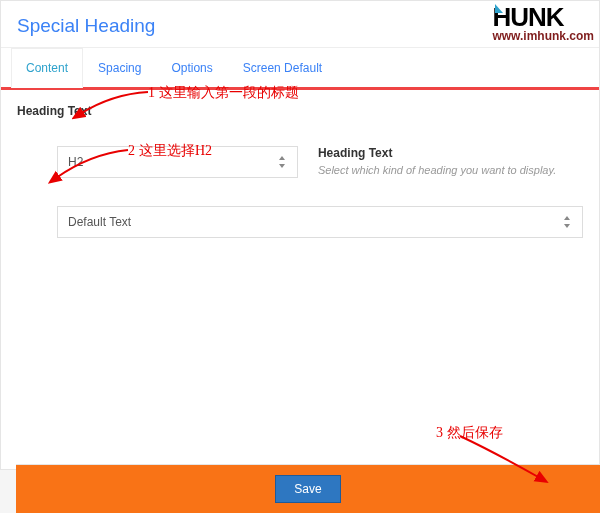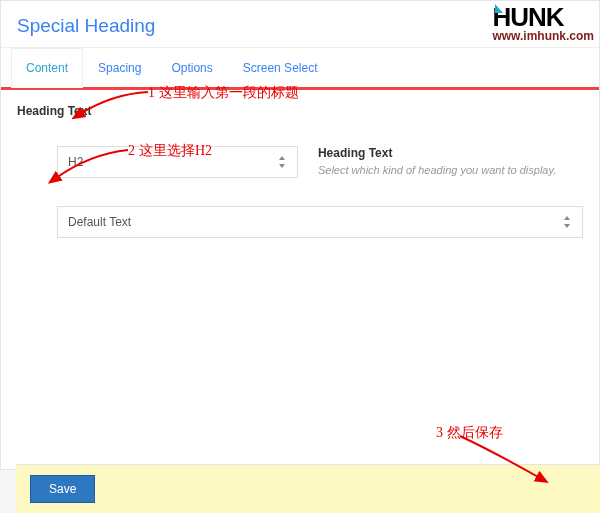--- a/index.html
+++ b/index.html
@@ -121,24 +121,24 @@
       font-size: 11px;
       color: #999;
       font-style: italic;
     }
     .footer {
       position: absolute;
       left: 16px;
       right: 0;
       bottom: 0;
       border-top: 1px solid #e5e5e5;
-      background: #fef9c3;
+      background: #f97316;
       padding: 10px 14px;
       display: flex;
-      justify-content: flex-start;
+      justify-content: center;
     }
     .save-btn {
       background: #2e77c1;
       color: #fff;
       border: 1px solid #1f5a99;
       padding: 6px 18px;
       font-size: 12px;
       cursor: pointer;
     }
     .annotation {
@@ -198,21 +198,21 @@
 
 <div class="panel" style="height:470px; position:relative;">
   <div class="header">
     <h1>Special Heading</h1>
   </div>
 
   <div class="tabs">
     <div class="tab active">Content</div>
     <div class="tab">Spacing</div>
     <div class="tab">Options</div>
-    <div class="tab">Screen Select</div>
+    <div class="tab">Screen Default</div>
   </div>
 
   <div class="content-area">
     <label class="field-label">Heading Text</label>
 
     <div class="row">
       <div class="left">
         <div class="select-wrap">
           <span class="select-value">H2</span>
           <span class="spinner"></span>

